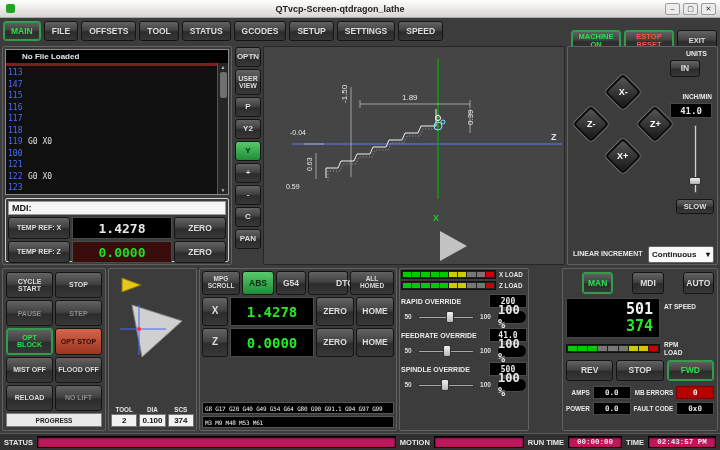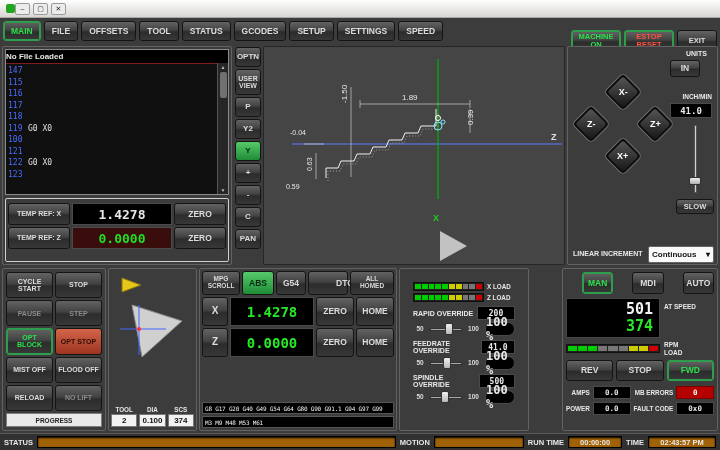--- a/index.html
+++ b/index.html
@@ -37,21 +37,21 @@
       display:flex; align-items:center; gap:3px; padding:0 3px; }
   .tab { height:20px; padding:0 7px; }
   .spacer { flex:1; }
   .pwr { height:22px; width:50px; font-size:7.5px;margin-top:20px; }
 
   
   .file-panel { left:2px; top:46px; width:230px; height:219px; }
   .gcode-box { position:absolute; left:2px; top:2px; right:2px; height:146px;
       background:#101010; border:1px solid #8a8a8a; overflow:hidden; }
   .gcode-header { background:#000; color:#e8e8e8; font-size:8px; font-weight:bold;
-      padding:2px 0; border-bottom:1px solid #7f1d1d; }
+      padding:2px 16px; border-bottom:3px solid #7f1d1d; }
   .gcode-lines { font-family:"DejaVu Sans Mono",monospace; font-size:8px; padding:1px 2px; }
   .gl { display:flex; gap:5px; height:11.5px; align-items:center; }
   .gl .num { color:#4a6cff; min-width:15px; }
   .gl .code { color:#e0e0e0; }
   .gscroll { position:absolute; right:0; top:13px; bottom:0; width:11px; background:#262626;
       border-left:1px solid #555; display:flex; flex-direction:column; align-items:center;
       font-size:5px; color:#bbb; padding:1px 0; }
   .gthumb { width:7px; height:26px; background:#707070; border-radius:2px; margin:2px 0 auto 0; }
   .mdi-box { position:absolute; left:2px; top:151px; right:2px; bottom:2px;
       border:1px solid #cfcfcf; border-radius:2px; padding:2px; }
@@ -114,21 +114,21 @@
   .dro-top { display:flex; gap:2px; height:24px; }
   .axr { display:flex; gap:2px; height:29px; }
   .axbtn { width:26px; font-size:10px; }
   .dro-val { flex:1; font-size:14px; color:#27e927; }
   .zh { width:38px; }
   .code-strip { background:#000; border:1px solid #555; color:#f0f0f0;
       font-family:"DejaVu Sans Mono",monospace; font-size:6px; letter-spacing:-0.2px;
       height:12px; display:flex; align-items:center; padding:0 2px; white-space:nowrap; overflow:hidden; }
 
   
-  .ovrpanel { left:399px; top:268px; width:130px; height:163px; padding:13px; }
+  .ovrpanel { left:399px; top:268px; width:130px; height:163px; padding:1px; }
   .loadbar-row { display:flex; align-items:center; gap:3px; height:9px; margin-bottom:2px; }
   .hmeter { flex:1; display:flex; gap:1px; height:9px; background:#202020; border:1px solid #101010; padding:1px; }
   .hmeter .seg { flex:1; }
   .llabel { width:28px; font-size:6.3px; font-weight:bold; color:#e8e8e8; }
   .ovr-head { display:flex; align-items:center; justify-content:space-between; margin-top:4px; }
   .olabel { font-size:7px; font-weight:bold; color:#e8e8e8; }
   .oval { width:38px; height:14px; font-size:8px; }
   .ovr-slide { display:flex; align-items:center; gap:3px; margin-top:1px; height:15px; }
   .mm { width:14px; font-size:6.5px; font-weight:bold; color:#ddd; text-align:center; }
   .track { flex:1; position:relative; height:14px; }
@@ -155,31 +155,32 @@
   .spin-row .b { flex:1; }
   .stats { display:grid; grid-template-columns:auto 1fr auto 1fr; gap:3px 3px; margin-top:5px; align-items:center; }
   .sl { font-size:6.3px; font-weight:bold; color:#e8e8e8; text-align:right; }
   .sv { height:13px; font-size:7.5px; }
   .sv.red { background:#b50000; border-color:#7a0000; color:#fff; }
 
   
   .statusbar { position:absolute; left:0; top:433px; width:720px; height:17px; background:#313131;
       border-top:1px solid #5a5a5a; display:flex; align-items:center; gap:4px; padding:0 4px; }
   .stl { font-size:7.5px; font-weight:bold; color:#e8e8e8; white-space:nowrap; }
-  .stf { background:#a16207; border:1px solid #000; box-shadow:inset 0 1px 2px #000; height:12px;
+  .stf { background:#be185d; border:1px solid #000; box-shadow:inset 0 1px 2px #000; height:12px;
       color:#e8e8e8; font-size:7.5px; font-weight:bold; display:flex; align-items:center;
-      justify-content:center; padding:0 3px; }
+      justify-content:center; padding:0 3px;font-family:Liberation Mono, monospace; }
 </style>
 </head>
 <body>
 
 <div id="app">
 
   <div class="titlebar">
     <span class="tb-icon"></span>
+    <span class="tb-title">QTvcp-Screen-qtdragon_lathe</span>
     <span class="tb-btns">
       <span class="tb-btn">–</span>
       <span class="tb-btn">▢</span>
       <span class="tb-btn">✕</span>
     </span>
   </div>
 
   <div class="tabbar">
     <div class="b tab gt">MAIN</div>
     <div class="b tab">FILE</div>
@@ -194,20 +195,24 @@
     <div class="b pwr gt">MACHINE ON</div>
     <div class="b pwr gt rt">ESTOP RESET</div>
     <div class="b pwr" style="width:40px">EXIT</div>
   </div>
 
   <div class="panel file-panel">
     <div class="gcode-box">
       <div class="gcode-header">No File Loaded</div>
       <div class="gcode-lines">
           <div class="gl">
+            <span class="num">113</span>
+            <span class="code"></span>
+          </div>
+          <div class="gl">
             <span class="num">147</span>
             <span class="code"></span>
           </div>
           <div class="gl">
             <span class="num">115</span>
             <span class="code"></span>
           </div>
           <div class="gl">
             <span class="num">116</span>
             <span class="code"></span>
@@ -241,20 +246,23 @@
             <span class="code"></span>
           </div>
         </div>
       <div class="gscroll">
         <span>▲</span>
         <span class="gthumb"></span>
         <span>▼</span>
       </div>
     </div>
     <div class="mdi-box">
+      <div class="mdi-entry">
+        <span>MDI:</span>
+      </div>
       <div class="tr-row">
         <div class="b tr-label">TEMP REF: X</div>
         <div class="display tr-val">1.4278</div>
         <div class="b tr-zero">ZERO</div>
       </div>
       <div class="tr-row">
         <div class="b tr-label">TEMP REF: Z</div>
         <div class="display tr-val zrow">0.0000</div>
         <div class="b tr-zero">ZERO</div>
       </div>

